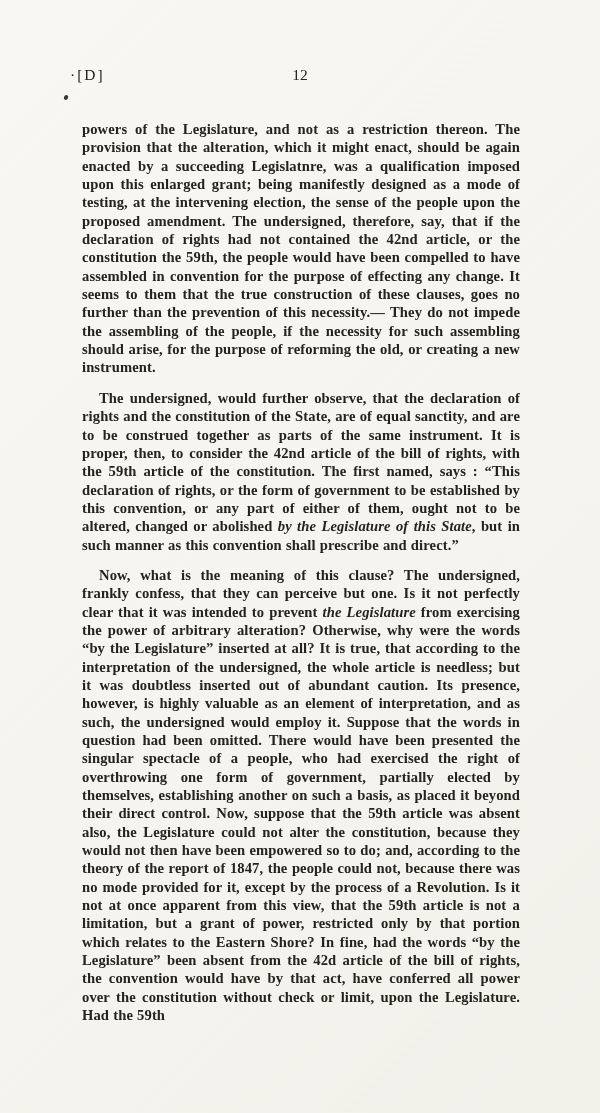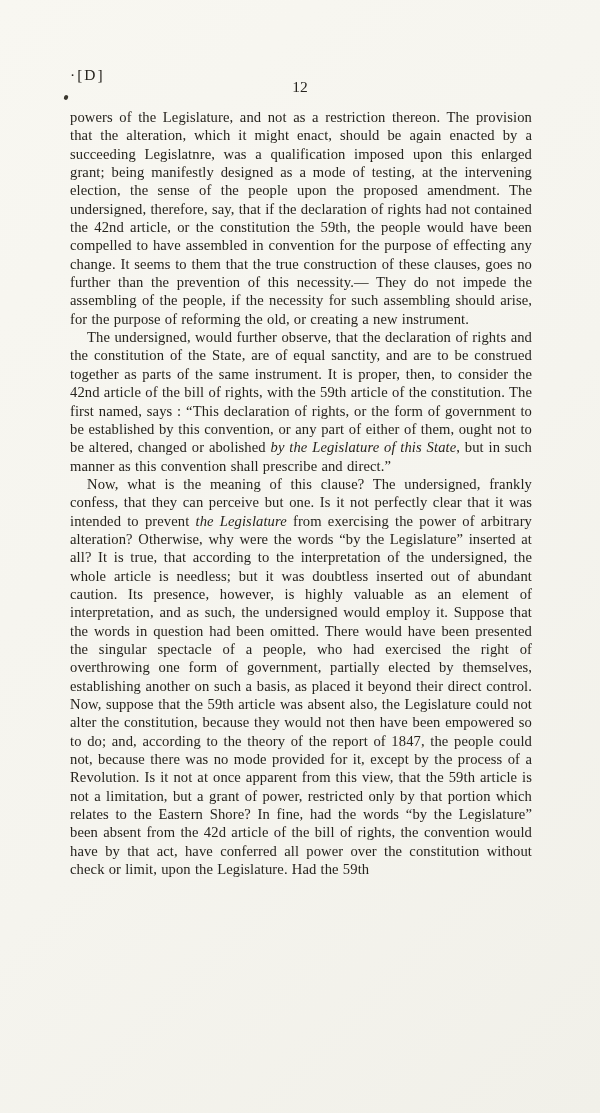--- a/index.html
+++ b/index.html
@@ -30,21 +30,21 @@
     position: absolute;
     left: 0;
     top: 0;
     letter-spacing: 2px;
     font-weight: 500;
   }
   .pagenum {
     position: absolute;
     left: 0;
     right: 0;
-    top: 12px;
+    top: 0;
     text-align: center;
     font-size: 15.5px;
   }
   .speck {
     position: absolute;
     left: 64px;
     top: 95px;
     width: 4px;
     height: 5px;
     background: #3c3930;
@@ -55,21 +55,21 @@
     position: absolute;
     top: 108px;
     left: 70px;
     width: 462px;
     font-size: 14.6px;
     line-height: 18.35px;
     text-align: justify;
     letter-spacing: 0.1px;
     word-spacing: 0.4px;
   }
-  p.para { margin: 0; padding: 0; }
+  p.para { margin: 12px; padding: 0; font-weight: bold; }
   p.para.indent { text-indent: 17px; }
   .italic { font-style: italic; }
 </style>
 </head>
 <body>
 
 <div class="page">
   <div class="header">
     <span class="marker">·[D]</span>
     <span class="pagenum">12</span>

